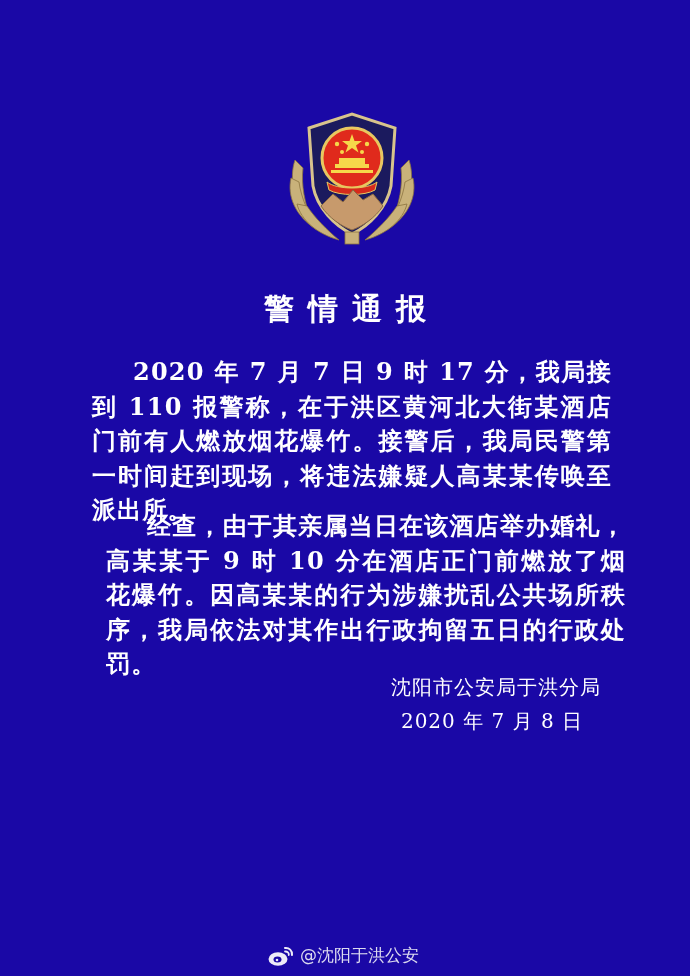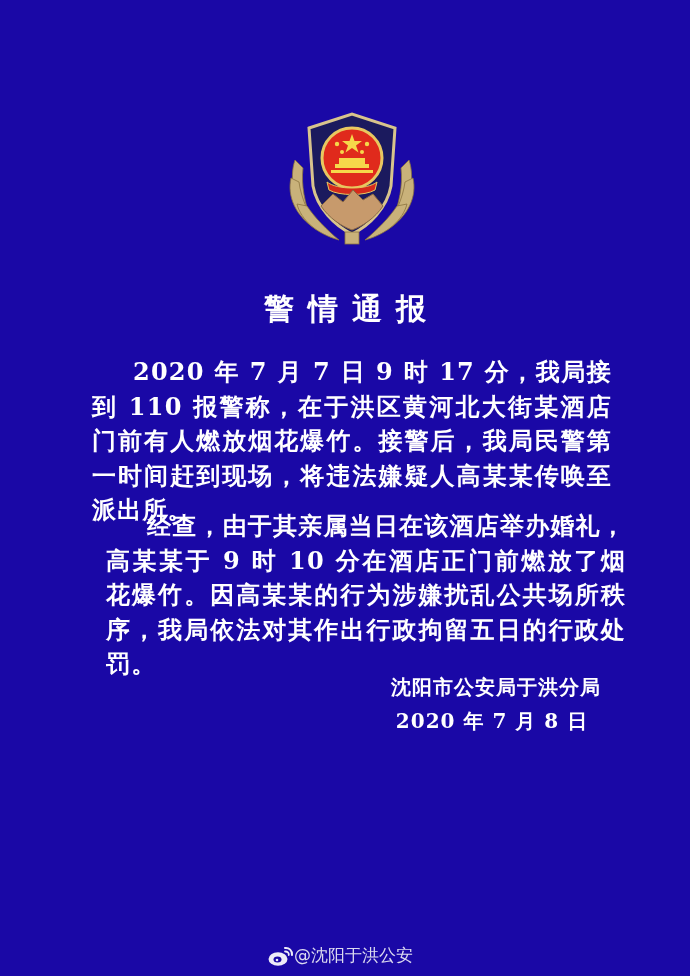--- a/index.html
+++ b/index.html
@@ -49,32 +49,33 @@
       letter-spacing: 1.2px;
     }
     .p1 { top: 355px; }
     .p2 { top: 495px; }
     .signature {
       position: absolute;
       left: 370px;
       width: 250px;
       text-align: center;
       font-size: 20px;
-      font-weight: bold;
+      font-weight: normal;
       line-height: 34px;
       letter-spacing: 1px;
     }
     .sig-org { top: 670px; left: 376px; width: 240px; }
     .sig-date { top: 704px; left: 372px; width: 240px; }
     .watermark {
       position: absolute;
       top: 944px;
       left: 268px;
       display: flex;
       align-items: center;
+      gap: 6px;
       font-family: "DejaVu Sans", "Liberation Sans", sans-serif;
       font-size: 17px;
       color: #ececf6;
       opacity: 0.92;
     }
     .weibo-icon {
       width: 26px;
       height: 22px;
     }
   </style>

